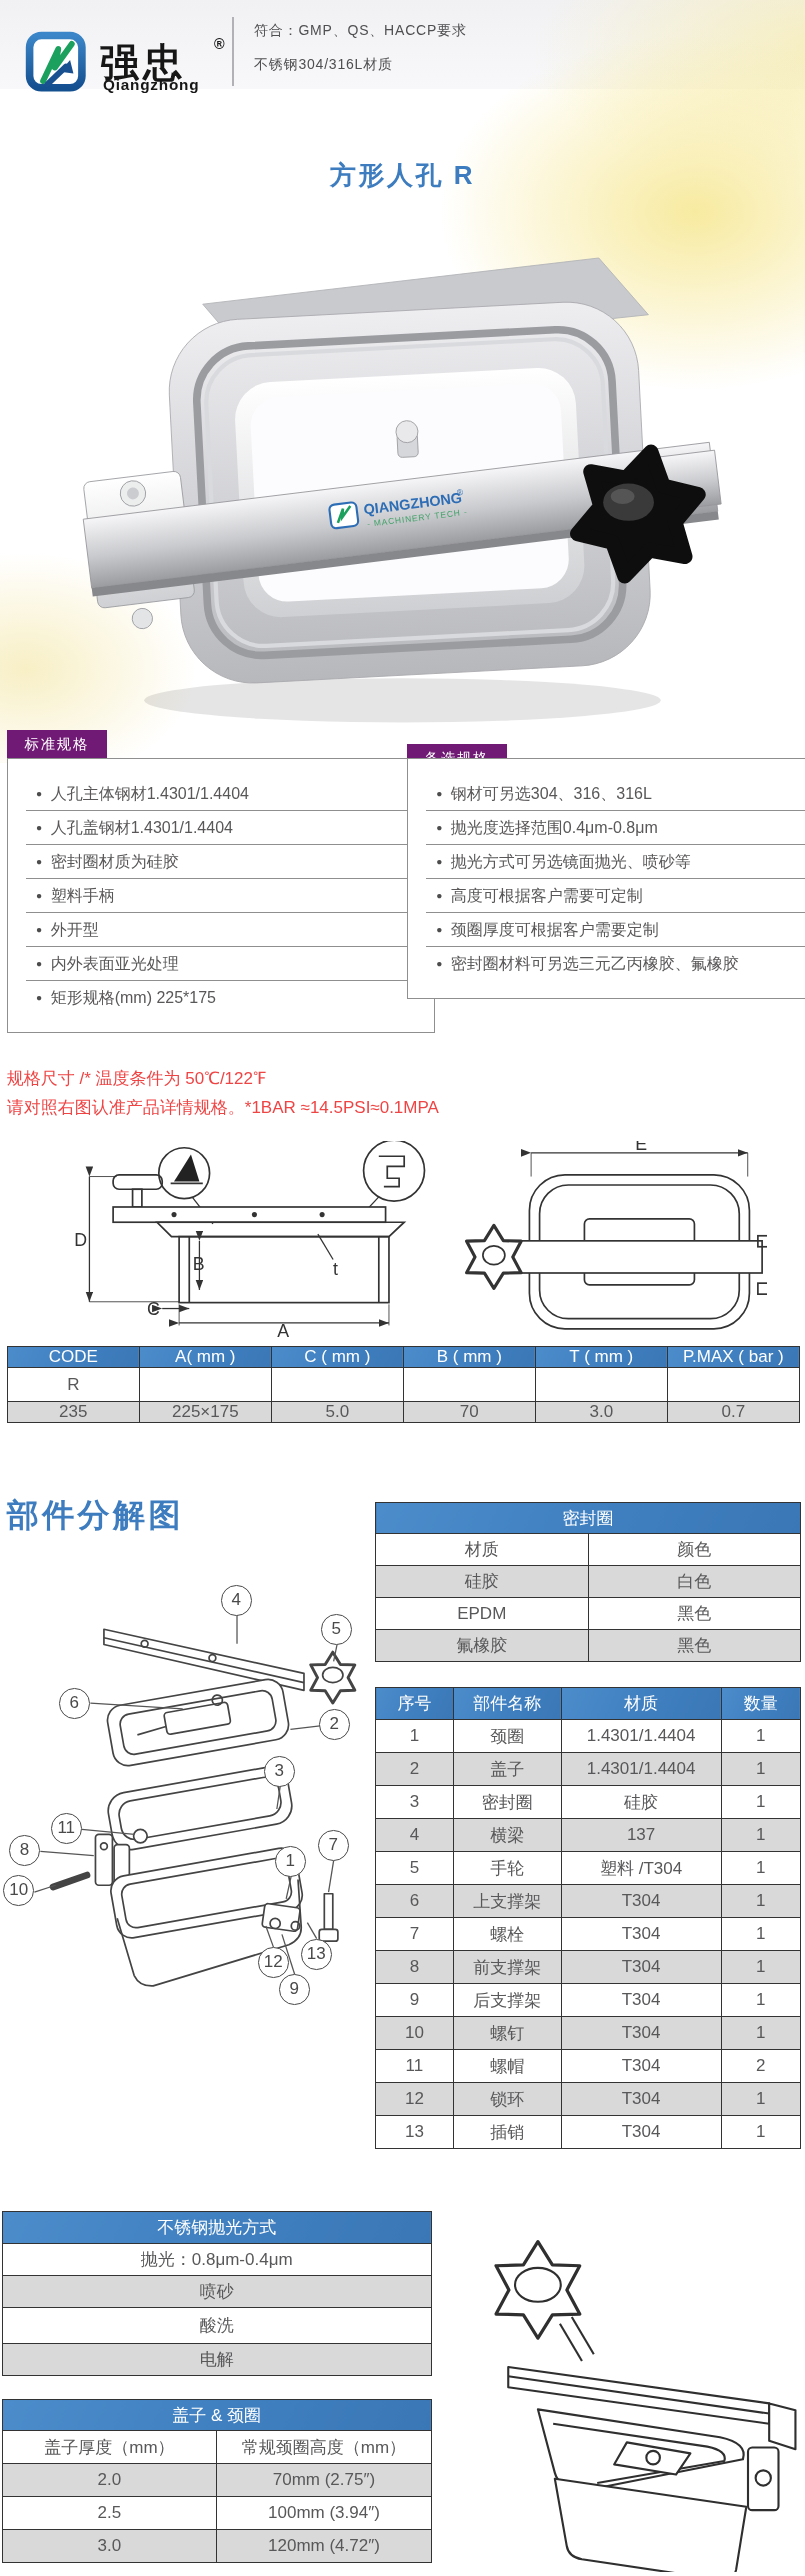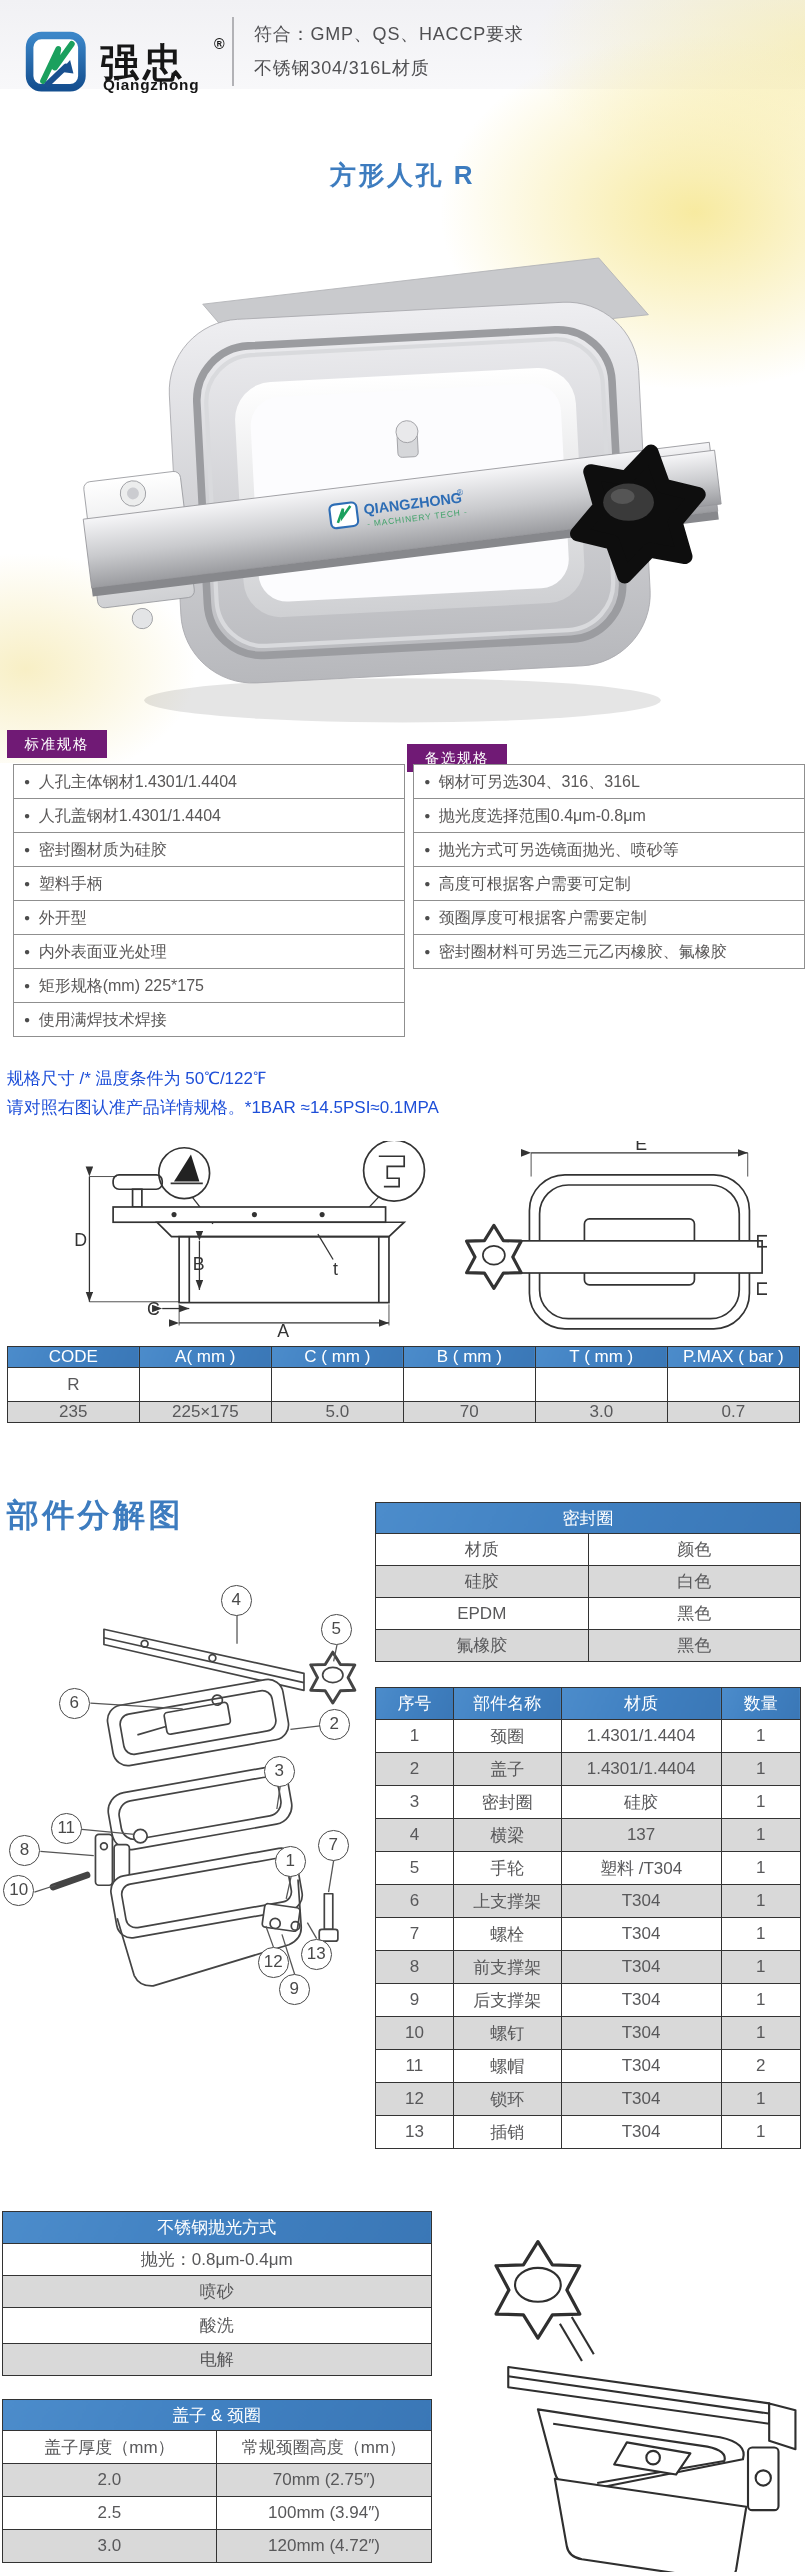--- a/index.html
+++ b/index.html
@@ -11,35 +11,35 @@
        background:linear-gradient(180deg,#f1f1f4,#f8f8fa);}
   .glow{left:0;top:0;width:805px;height:763px;pointer-events:none;
         background:
         radial-gradient(ellipse 364px 254px at 695px 212px, rgba(247,233,155,.95), rgba(247,233,155,0) 70%),
         radial-gradient(ellipse 424px 203px at 830px 51px, rgba(247,236,170,.75), rgba(247,236,170,0) 70%),
         radial-gradient(ellipse 237px 161px at 25.4px 669px, rgba(242,226,150,.55), rgba(242,226,150,0) 72%);}
   .brandcn{left:100px;top:36px;font-size:39px;font-weight:900;color:#161616;letter-spacing:4.2px;}
   .reg{left:214px;top:36px;font-size:14.4px;font-weight:700;color:#161616;}
   .branden{left:103px;top:76px;font-size:15.3px;font-weight:800;color:#161616;letter-spacing:0.8px;}
   .vdiv{left:232px;top:17px;width:1.7px;height:69px;background:#b2b2b6;}
-  .hline{left:254px;font-size:18px;color:#4f4f52;letter-spacing:0.8px;}
+  .hline{left:254px;font-size:14px;color:#4f4f52;letter-spacing:0.8px;}
   
   .h1{left:0;top:158px;width:805px;text-align:center;font-size:26px;font-weight:700;
       color:#3d7cbf;letter-spacing:2.5px;}
   .h2{left:6.8px;top:1494px;font-size:32px;font-weight:700;color:#3d7cbf;letter-spacing:3.4px;}
   
   .tab{width:100px;height:28px;background:#701a75;color:#fff;font-size:14.4px;
        line-height:28px;text-align:center;letter-spacing:1.7px;}
-  .spec{margin:6px;padding:0;list-style:none;background:#fff;border:0.8px solid #8f8f8f;width:390px;}
+  .spec{margin:0;padding:18px;list-style:none;background:#fff;border:0.8px solid #8f8f8f;width:390px;}
   .spec li{height:33px;line-height:33px;border-top:0.8px solid #8f8f8f;font-size:16px;
            color:#595757;padding-left:10.2px;white-space:nowrap;overflow:hidden;}
   .spec li:first-child{border-top:none;}
   .blt{font-size:10.2px;margin-right:8.5px;vertical-align:1.7px;color:#4c4c4c;}
   
-  .red{left:6.8px;color:#1d4ed8;font-size:17px;line-height:29px;white-space:nowrap;}
+  .red{left:6.8px;color:#ef4444;font-size:17px;line-height:29px;white-space:nowrap;}
   
   table.t{border-collapse:collapse;table-layout:fixed;background:#fff;}
   table.t td{border:1.7px solid #333;text-align:center;vertical-align:middle;color:#58585a;
              font-size:17px;white-space:nowrap;overflow:hidden;padding:0;}
   table.t tr.h td{background:linear-gradient(115deg,#4c8ccb,#3f7fc0 55%,#3a77b6);
                   color:#fff;font-weight:400;}
   table.t tr.g td{background:#d9d9d9;}
   
   .co{width:30.5px;height:30.5px;border:1.7px solid #4a4a4a;border-radius:50%;background:#fff;
       color:#4a4a4a;font-size:17px;line-height:27px;text-align:center;box-sizing:border-box;}
@@ -131,21 +131,20 @@
 
   <div class="abs tab" style="left:6.8px;top:730px">标准规格</div>
   <ul class="abs spec" style="left:6.8px;top:758px">
     <li><span class="blt">●</span><span>人孔主体钢材1.4301/1.4404</span></li>
     <li><span class="blt">●</span><span>人孔盖钢材1.4301/1.4404</span></li>
     <li><span class="blt">●</span><span>密封圈材质为硅胶</span></li>
     <li><span class="blt">●</span><span>塑料手柄</span></li>
     <li><span class="blt">●</span><span>外开型</span></li>
     <li><span class="blt">●</span><span>内外表面亚光处理</span></li>
     <li><span class="blt">●</span><span>矩形规格(mm) 225*175</span></li>
-    <li><span class="blt">●</span><span>使用满焊技术焊接</span></li>
   </ul>
 
   <div class="abs tab" style="left:407px;top:744px">备选规格</div>
   <ul class="abs spec" style="left:407px;top:758px">
     <li><span class="blt">●</span><span>钢材可另选304、316、316L</span></li>
     <li><span class="blt">●</span><span>抛光度选择范围0.4μm-0.8μm</span></li>
     <li><span class="blt">●</span><span>抛光方式可另选镜面抛光、喷砂等</span></li>
     <li><span class="blt">●</span><span>高度可根据客户需要可定制</span></li>
     <li><span class="blt">●</span><span>颈圈厚度可根据客户需要定制</span></li>
     <li><span class="blt">●</span><span>密封圈材料可另选三元乙丙橡胶、氟橡胶</span></li>

